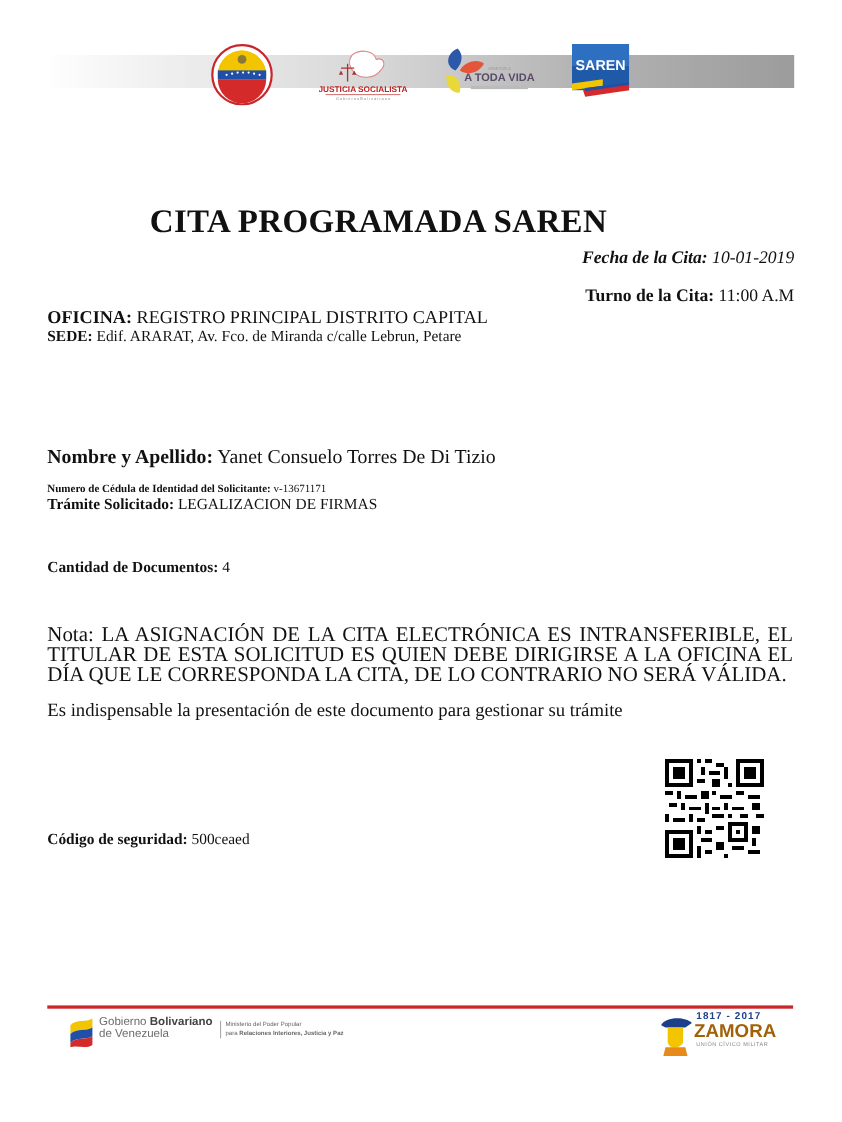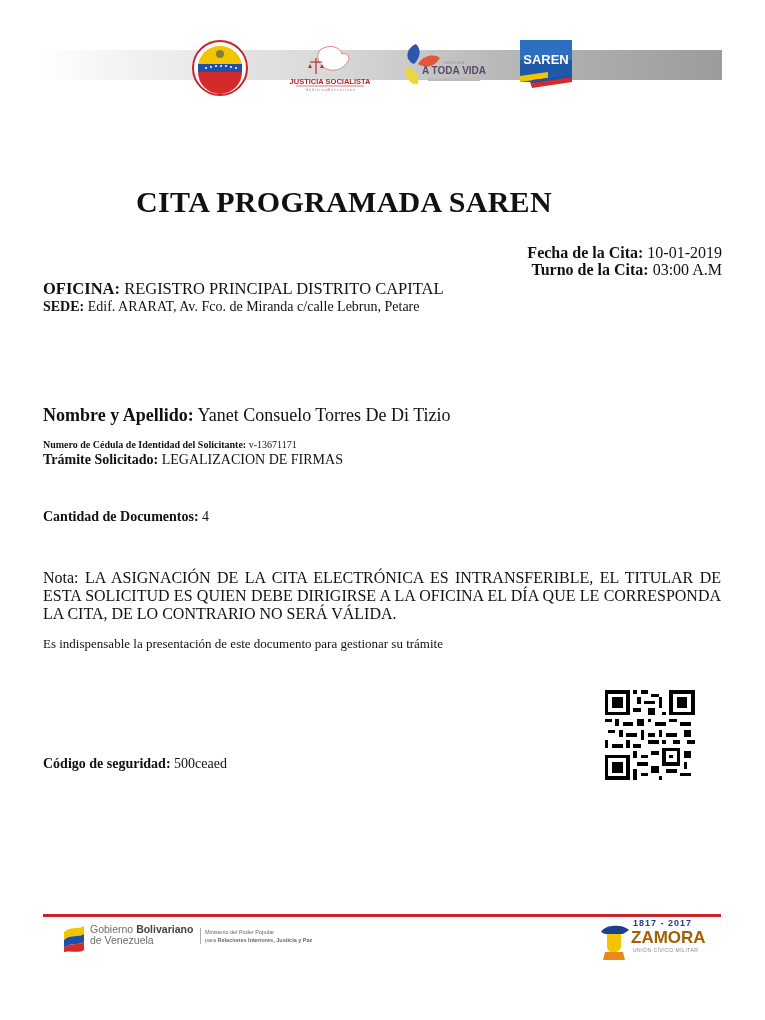--- a/index.html
+++ b/index.html
@@ -16,21 +16,21 @@
     .logo-saren { left: 520px; top: 40px; width: 52px; height: 50px; }
 
     .title { position: absolute; left: 0; width: 688px; top: 185px; text-align: center;
       font-size: 30px; font-weight: bold; letter-spacing: 0.3px; }
 
     .line { position: absolute; font-size: 15px; white-space: nowrap; }
     .line b { font-weight: bold; }
     .right { right: 43px; text-align: right; font-size: 16px; }
     .big { font-size: 16.5px; }
 
-    .nota { position: absolute; left: 43px; top: 569px; width: 678px; font-size: 16px;
+    .nota { position: absolute; left: 43px; top: 569px; width: 678px; font-size: 19px;
       line-height: 18px; text-align: justify; font-family: "Liberation Serif", serif; }
 
     .qr-box { position: absolute; left: 580px; top: 675px; width: 140px; height: 130px; background: #fff; }
     .qr { position: absolute; left: 602px; top: 690px; width: 95px; height: 90px; }
 
     .redline { position: absolute; left: 43px; top: 914px; width: 678px; height: 3px; background: #c8262b; }
     .footer-left { position: absolute; left: 62px; top: 922px; width: 280px; height: 36px; }
     .footer-right { position: absolute; left: 597px; top: 918px; width: 110px; height: 44px; }
     .gob-text { position: absolute; left: 28px; top: 2px; font-family: "Liberation Sans", sans-serif; font-size: 10.5px; line-height: 11px; color: #6d6d6d; }
     .gob-text b { color: #444; }
@@ -85,27 +85,27 @@
   <rect x="0" y="0" width="52" height="42" fill="#1f5aa8"></rect>
   <rect x="0" y="0" width="52" height="20" fill="#2d6fc0"></rect>
   <text x="26" y="24" text-anchor="middle" font-family="Liberation Sans, sans-serif" font-size="13" font-weight="bold" fill="#fff">SAREN</text>
   <path d="M0 36 L28 32 L28 38 L0 42 Z" fill="#f2c500"></path>
   <path d="M10 42 L52 36 L52 42 L12 48 Z" fill="#d42a2a"></path>
   <path d="M12 40 L52 35 L52 37 L12 43 Z" fill="#1f4fa8"></path>
 </svg>
 
 <div class="title">CITA PROGRAMADA SAREN</div>
 
-<div class="line right" style="top:244px;">
+<div class="line right" style="top:226px;font-style:italic;">
   <b>Fecha de la Cita:</b>
   <span>10-01-2019</span>
 </div>
 <div class="line right" style="top:261px;">
   <b>Turno de la Cita:</b>
-  <span>03:00 A.M</span>
+  <span>11:00 A.M</span>
 </div>
 
 <div class="line big" style="left:43px; top:279px;">
   <b>OFICINA:</b>
   <span>REGISTRO PRINCIPAL DISTRITO CAPITAL</span>
 </div>
 <div class="line" style="left:43px; top:299px; font-size:14px;">
   <b>SEDE:</b>
   <span>Edif. ARARAT, Av. Fco. de Miranda c/calle Lebrun, Petare</span>
 </div>
@@ -125,21 +125,21 @@
 <div class="line" style="left:43px; top:509px; font-size:14px;">
   <b>Cantidad de Documentos:</b>
   <span>4</span>
 </div>
 
 <div class="nota">
   <span>Nota:</span>
   <span>LA ASIGNACIÓN DE LA CITA ELECTRÓNICA ES INTRANSFERIBLE, EL TITULAR DE ESTA SOLICITUD ES QUIEN DEBE DIRIGIRSE A LA OFICINA EL DÍA QUE LE CORRESPONDA LA CITA, DE LO CONTRARIO NO SERÁ VÁLIDA.</span>
 </div>
 
-<div class="line" style="left:43px; top:636px; font-size:13px;">Es indispensable la presentación de este documento para gestionar su trámite</div>
+<div class="line" style="left:43px; top:636px; font-size:17px;">Es indispensable la presentación de este documento para gestionar su trámite</div>
 
 <div class="qr-box"></div>
 <svg class="qr" viewBox="0 0 25 25" shape-rendering="crispEdges">
   <rect width="25" height="25" fill="#fff"></rect>
   <g fill="#000">
     <path d="M0 0h7v7H0z M1 1v5h5V1z M2 2h3v3H2z"></path>
     <path d="M18 0h7v7h-7z M19 1v5h5V1z M20 2h3v3h-3z"></path>
     <path d="M0 18h7v7H0z M1 19v5h5v-5z M2 20h3v3H2z"></path>
     <path d="M16 16h5v5h-5z M17 17v3h3v-3z M18 18h1v1h-1z"></path>
     <path d="M8 0h1v1H8z M10 0h2v1h-2z M13 1h2v1h-2z M9 2h1v2H9z M11 3h3v1h-3z M15 2h1v3h-1z M8 5h2v1H8z M12 5h2v2h-2z M16 6h1v1h-1z"></path>

